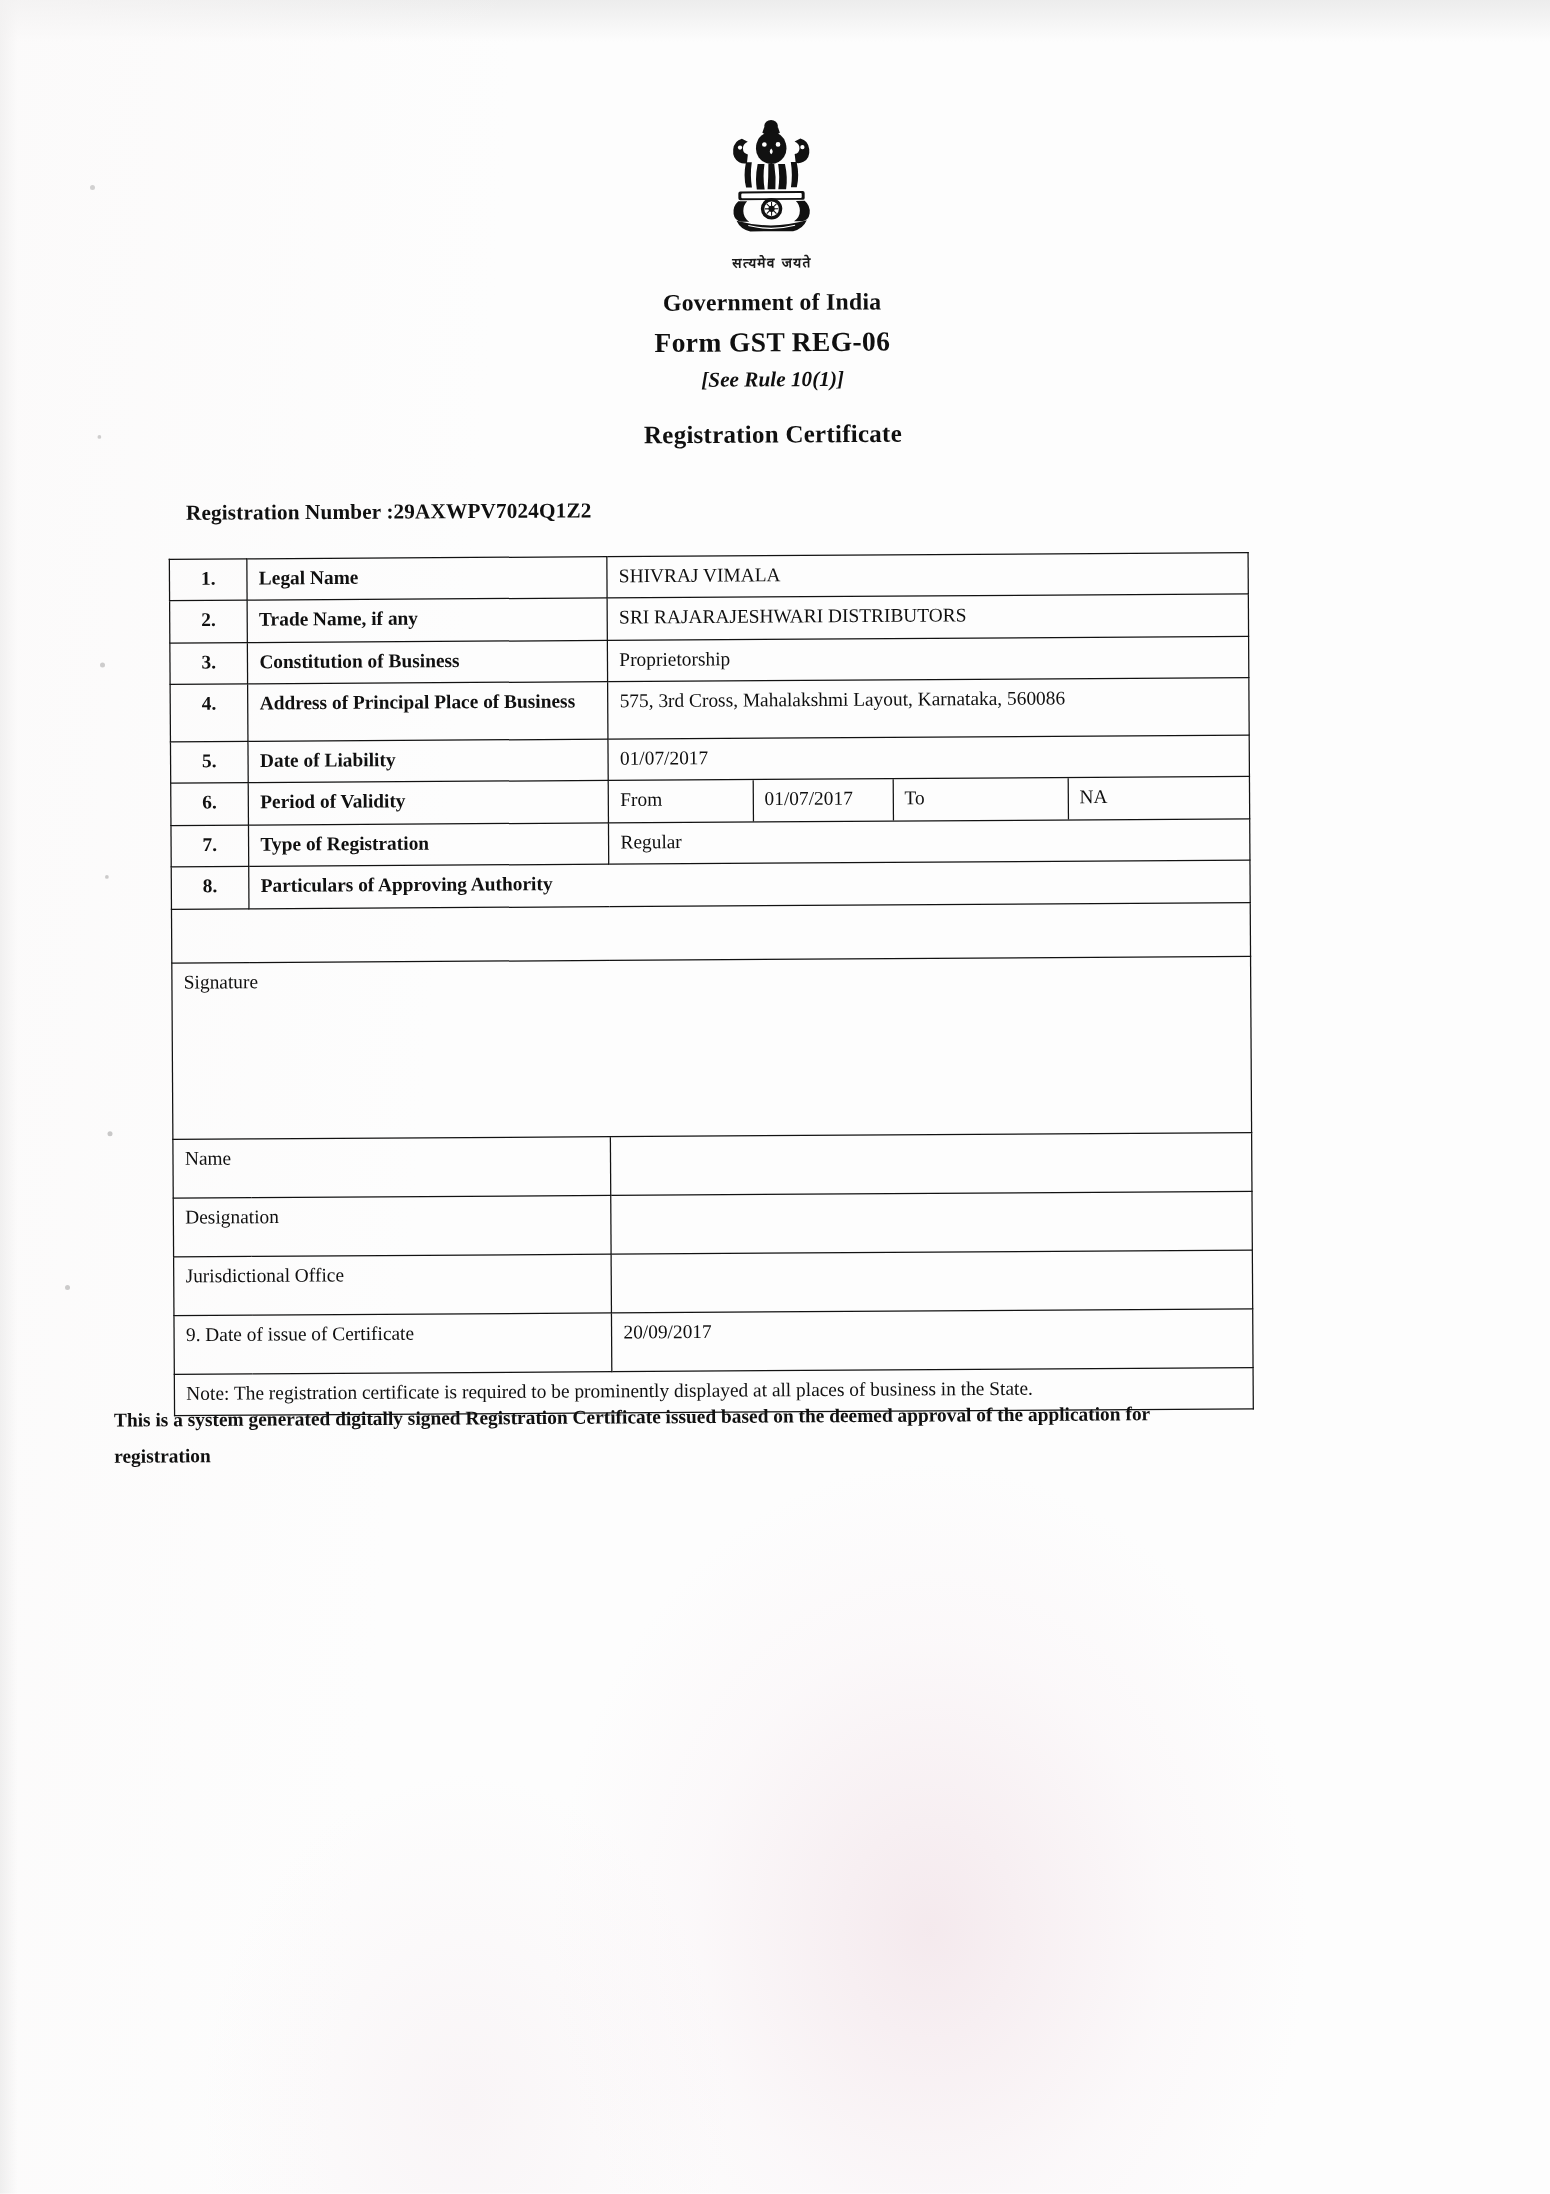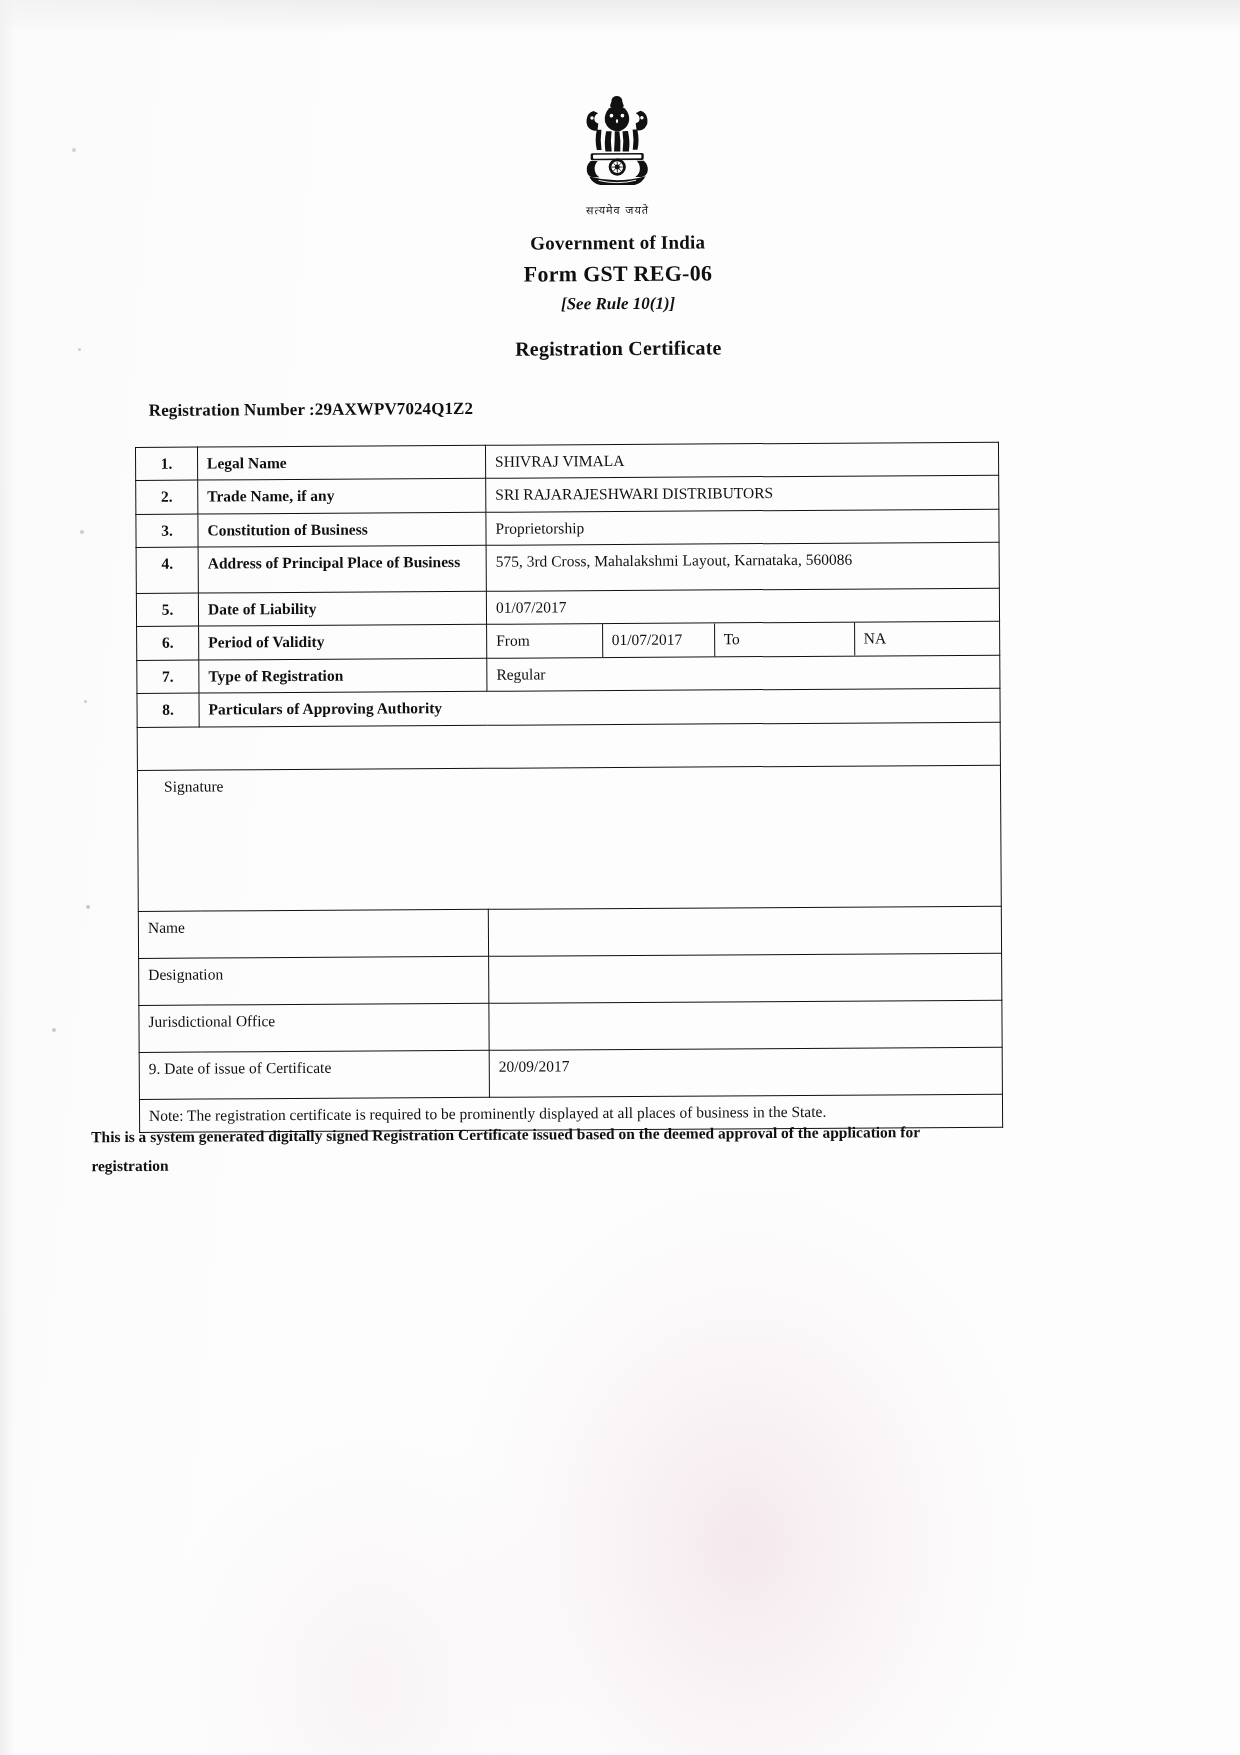--- a/index.html
+++ b/index.html
@@ -73,21 +73,21 @@
     width: 78px;
     height: 108px;
     display: block;
   }
   .emblem-motto {
     margin-top: 2px;
     font-family: "DejaVu Sans", sans-serif;
     font-size: 11px;
     letter-spacing: 1px;
     color: #1a1a1a;
-    font-weight: 400;
+    font-weight: 700;
   }
 
   
   .head-block {
     position: absolute;
     left: 0; right: 0;
     top: 228px;
     text-align: center;
   }
   .h-gov {
@@ -146,21 +146,21 @@
   .c-num   { width: 62px;  text-align: center; font-weight: 700; }
   .c-label { width: 288px; font-weight: 700; }
   .c-val   { font-weight: 400; }
 
   .val-plain { font-family: "Liberation Serif", serif; font-weight: 400; }
 
   td.row4 { padding-bottom: 18px; }
 
   .tall-blank { height: 30px; }
   .sig-cell   { height: 128px; font-size: 15.5px; font-weight: 400; }
-  .sig-cell span { font-weight: 400; margin-left: 17px; }
+  .sig-cell span { font-weight: 400; }
 
   .c-botlabel { width: 282px; font-weight: 400; font-size: 15.5px; }
   .bot-row td { height: 34px; }
 
   .note-cell {
     font-weight: 400;
     font-size: 15.5px;
     padding: 7px 9px;
   }
 

